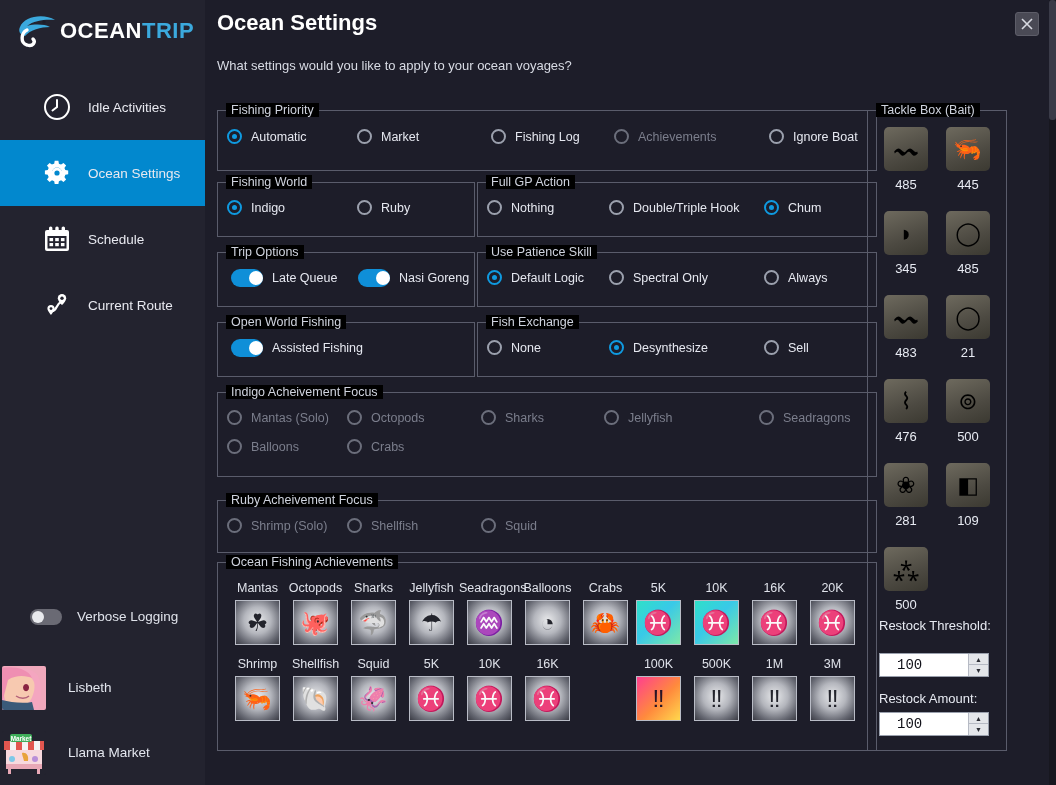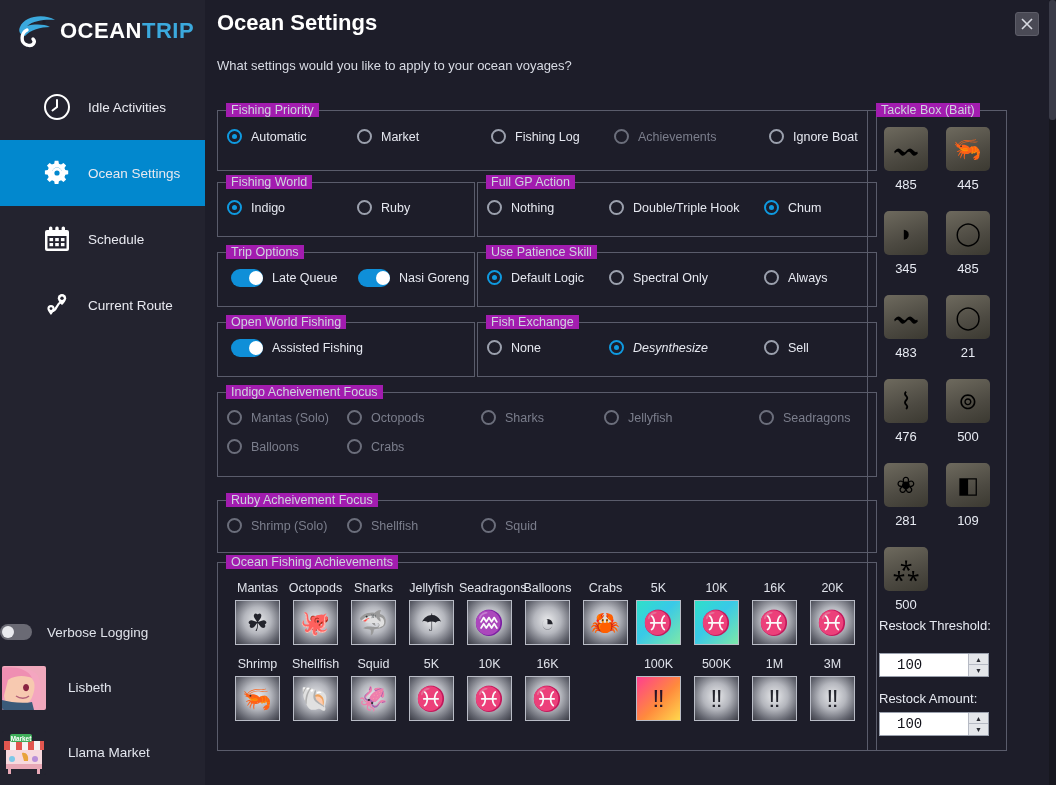--- a/index.html
+++ b/index.html
@@ -29,21 +29,21 @@
     height: 66px; display: flex; align-items: center;
     color: #e8e9f0; font-size: 13.5px; cursor: pointer; padding-left: 26px;
   }
   .nav-item .nav-ico {
     width: 62px; flex: 0 0 62px; display: flex; align-items: center; justify-content: center;
     color: #ffffff;
   }
   .nav-item.active { background: #0288ce; }
 
   .side-bottom { position: absolute; bottom: 0; left: 0; right: 0; }
-  .verbose-row { display: flex; align-items: center; height: 46px; }
+  .verbose-row { display: flex; height: 46px; padding-left: 30px; }
   .verbose-row .lbl { color: #dfe2ea; font-size: 13.5px; margin-left: 15px; }
   .acct-row { display: flex; align-items: center; height: 65px; }
   .acct-av { width: 44px; height: 44px; margin-left: 2px; flex: 0 0 44px; position: relative; overflow: hidden; border-radius: 2px; }
   .acct-name { color: #e3e6ee; font-size: 13.5px; margin-left: 22px; }
 
   
   .toggle { width: 32px; height: 16px; border-radius: 8px; background: #6a6a74; position: relative; flex: 0 0 32px; cursor: pointer; }
   .toggle .knob { position: absolute; top: 2px; left: 2px; width: 12px; height: 12px; border-radius: 50%; background: #e9eaee; }
   .toggle.on { background: #0f8fd8; }
   .toggle.on .knob { left: 18px; background: #ffffff; }
@@ -58,21 +58,21 @@
   #close-btn {
     position: absolute; right: 17px; top: 12px; width: 24px; height: 24px;
     background: #4a4a55; border: 1px solid #5d5d68; border-radius: 3px;
     display: flex; align-items: center; justify-content: center; cursor: pointer;
   }
 
   
   .fs { position: absolute; border: 1px solid #5a5c6b; }
   .fs > .lg {
     position: absolute; top: -8px; left: 8px; padding: 0 5px;
-    background: #a21caf; color: #cfd3de; font-size: 12.5px; white-space: nowrap;
+    background: #000000; color: #cfd3de; font-size: 12.5px; white-space: nowrap;
   }
 
   .opt { position: absolute; display: flex; align-items: center; }
   .opt .cap { font-size: 12.5px; color: #e6e8f0; margin-left: 9px; white-space: nowrap; }
   .opt.dim .cap { color: #7b7e8c; }
   .radio { width: 15px; height: 15px; border-radius: 50%; border: 2px solid #9ba0ad; flex: 0 0 15px; position: relative; cursor: pointer; }
   .radio.sel { border-color: #0f9ae0; }
   .radio.sel::after { content:""; position: absolute; left: 3px; top: 3px; width: 5px; height: 5px; border-radius: 50%; background: #0f9ae0; }
   .radio.dim { border-color: #6b6e7b; }
   .ach-col-head { position: absolute; font-size: 12.5px; color: #dfe2ea; text-align: center; white-space: nowrap; }
@@ -332,21 +332,21 @@
         <span class="cap">Assisted Fishing</span>
       </div>
     </div>
 
     <div class="fs" style="left:272px; top:322px; width:400px; height:55px;">
       <span class="lg">Fish Exchange</span>
       <div class="opt" style="left:9px; top:17px;">
         <span class="radio"></span>
         <span class="cap">None</span>
       </div>
-      <div class="opt" style="left:131px; top:17px;font-style:italic;">
+      <div class="opt" style="left:131px; top:17px;">
         <span class="radio sel"></span>
         <span class="cap">Desynthesize</span>
       </div>
       <div class="opt" style="left:286px; top:17px;">
         <span class="radio"></span>
         <span class="cap">Sell</span>
       </div>
     </div>
 
     <div class="fs" style="left:12px; top:392px; width:660px; height:85px;">

